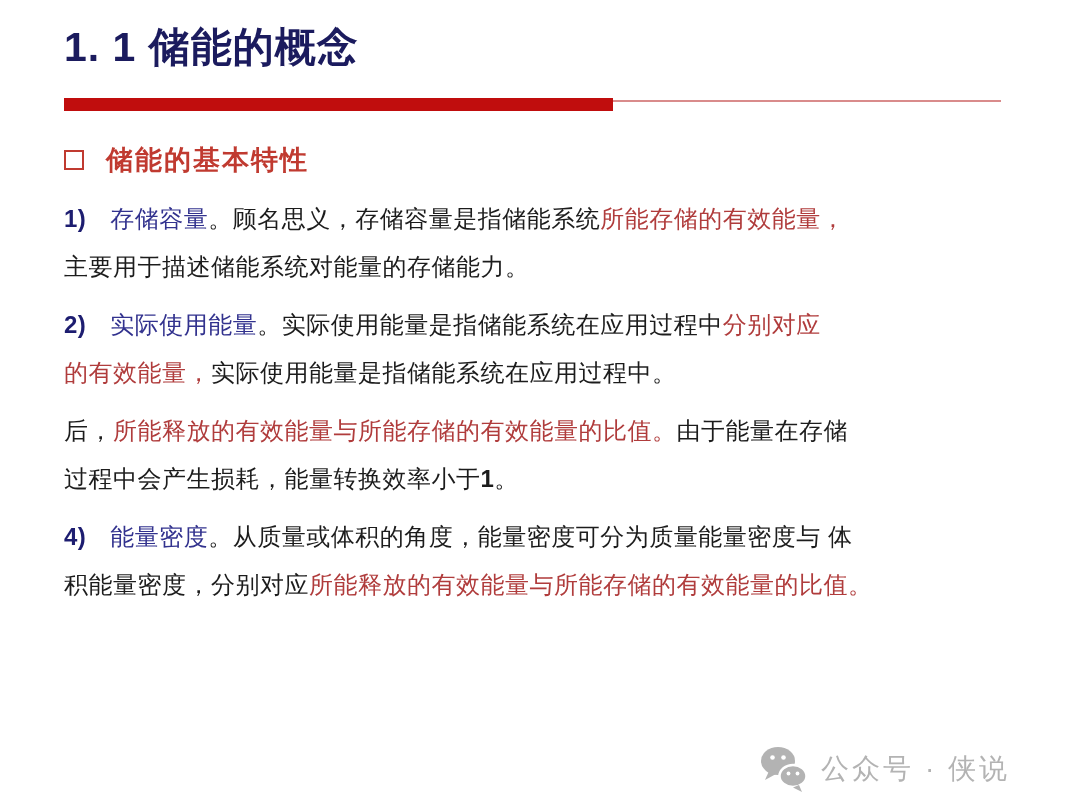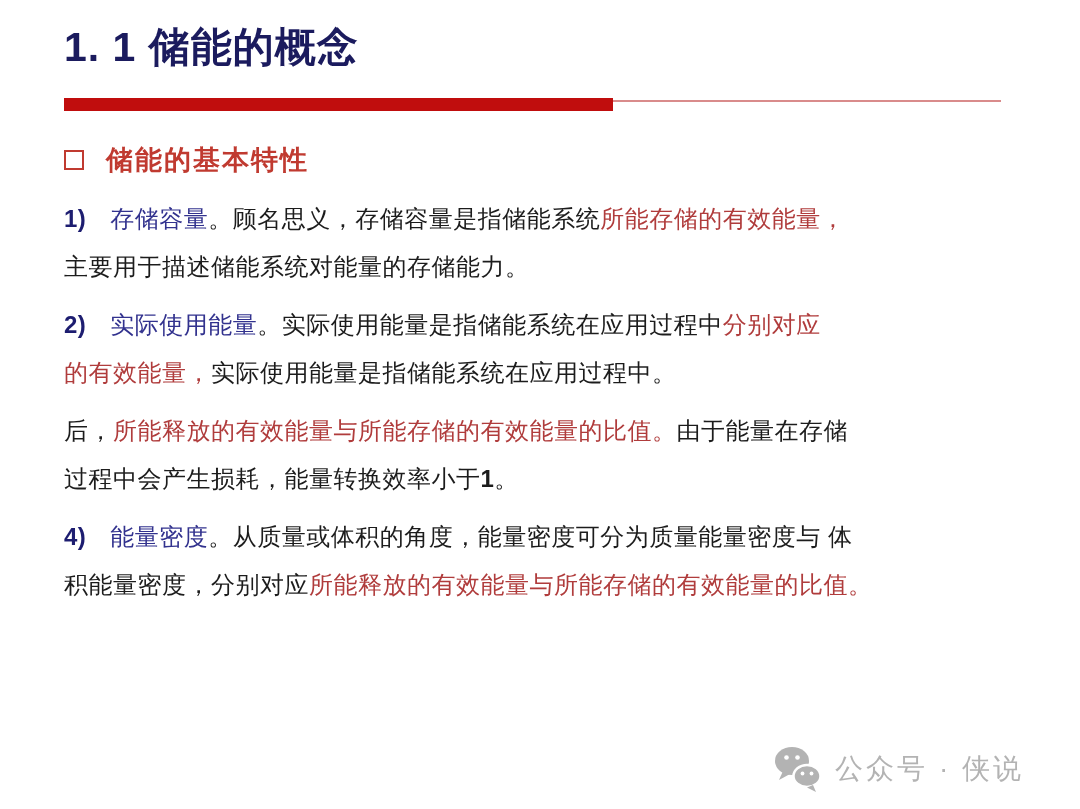--- a/index.html
+++ b/index.html
@@ -46,21 +46,21 @@
     font-weight:bold;
     color:var(--number-blue,#1d1d70);
     margin-right:24px;
   }
   .run.term{color:var(--term-blue,#32328e);}
   .run.body{color:var(--body-black,#1c1c1c);}
   .run.red{color:var(--highlight-red,#b03c3c);}
   .run.bold{font-weight:bold;}
   
   .watermark{
-    position:absolute;right:56px;bottom:16px;
+    position:absolute;right:70px;bottom:16px;
     display:flex;align-items:center;
     color:var(--watermark-gray,#b3b3b3);
     font-size:28px;letter-spacing:3px;
   }
   .wechat-icon{margin-right:12px;flex:0 0 auto;}
 </style>
 </head>
 <body>
 
 <div class="slide">

